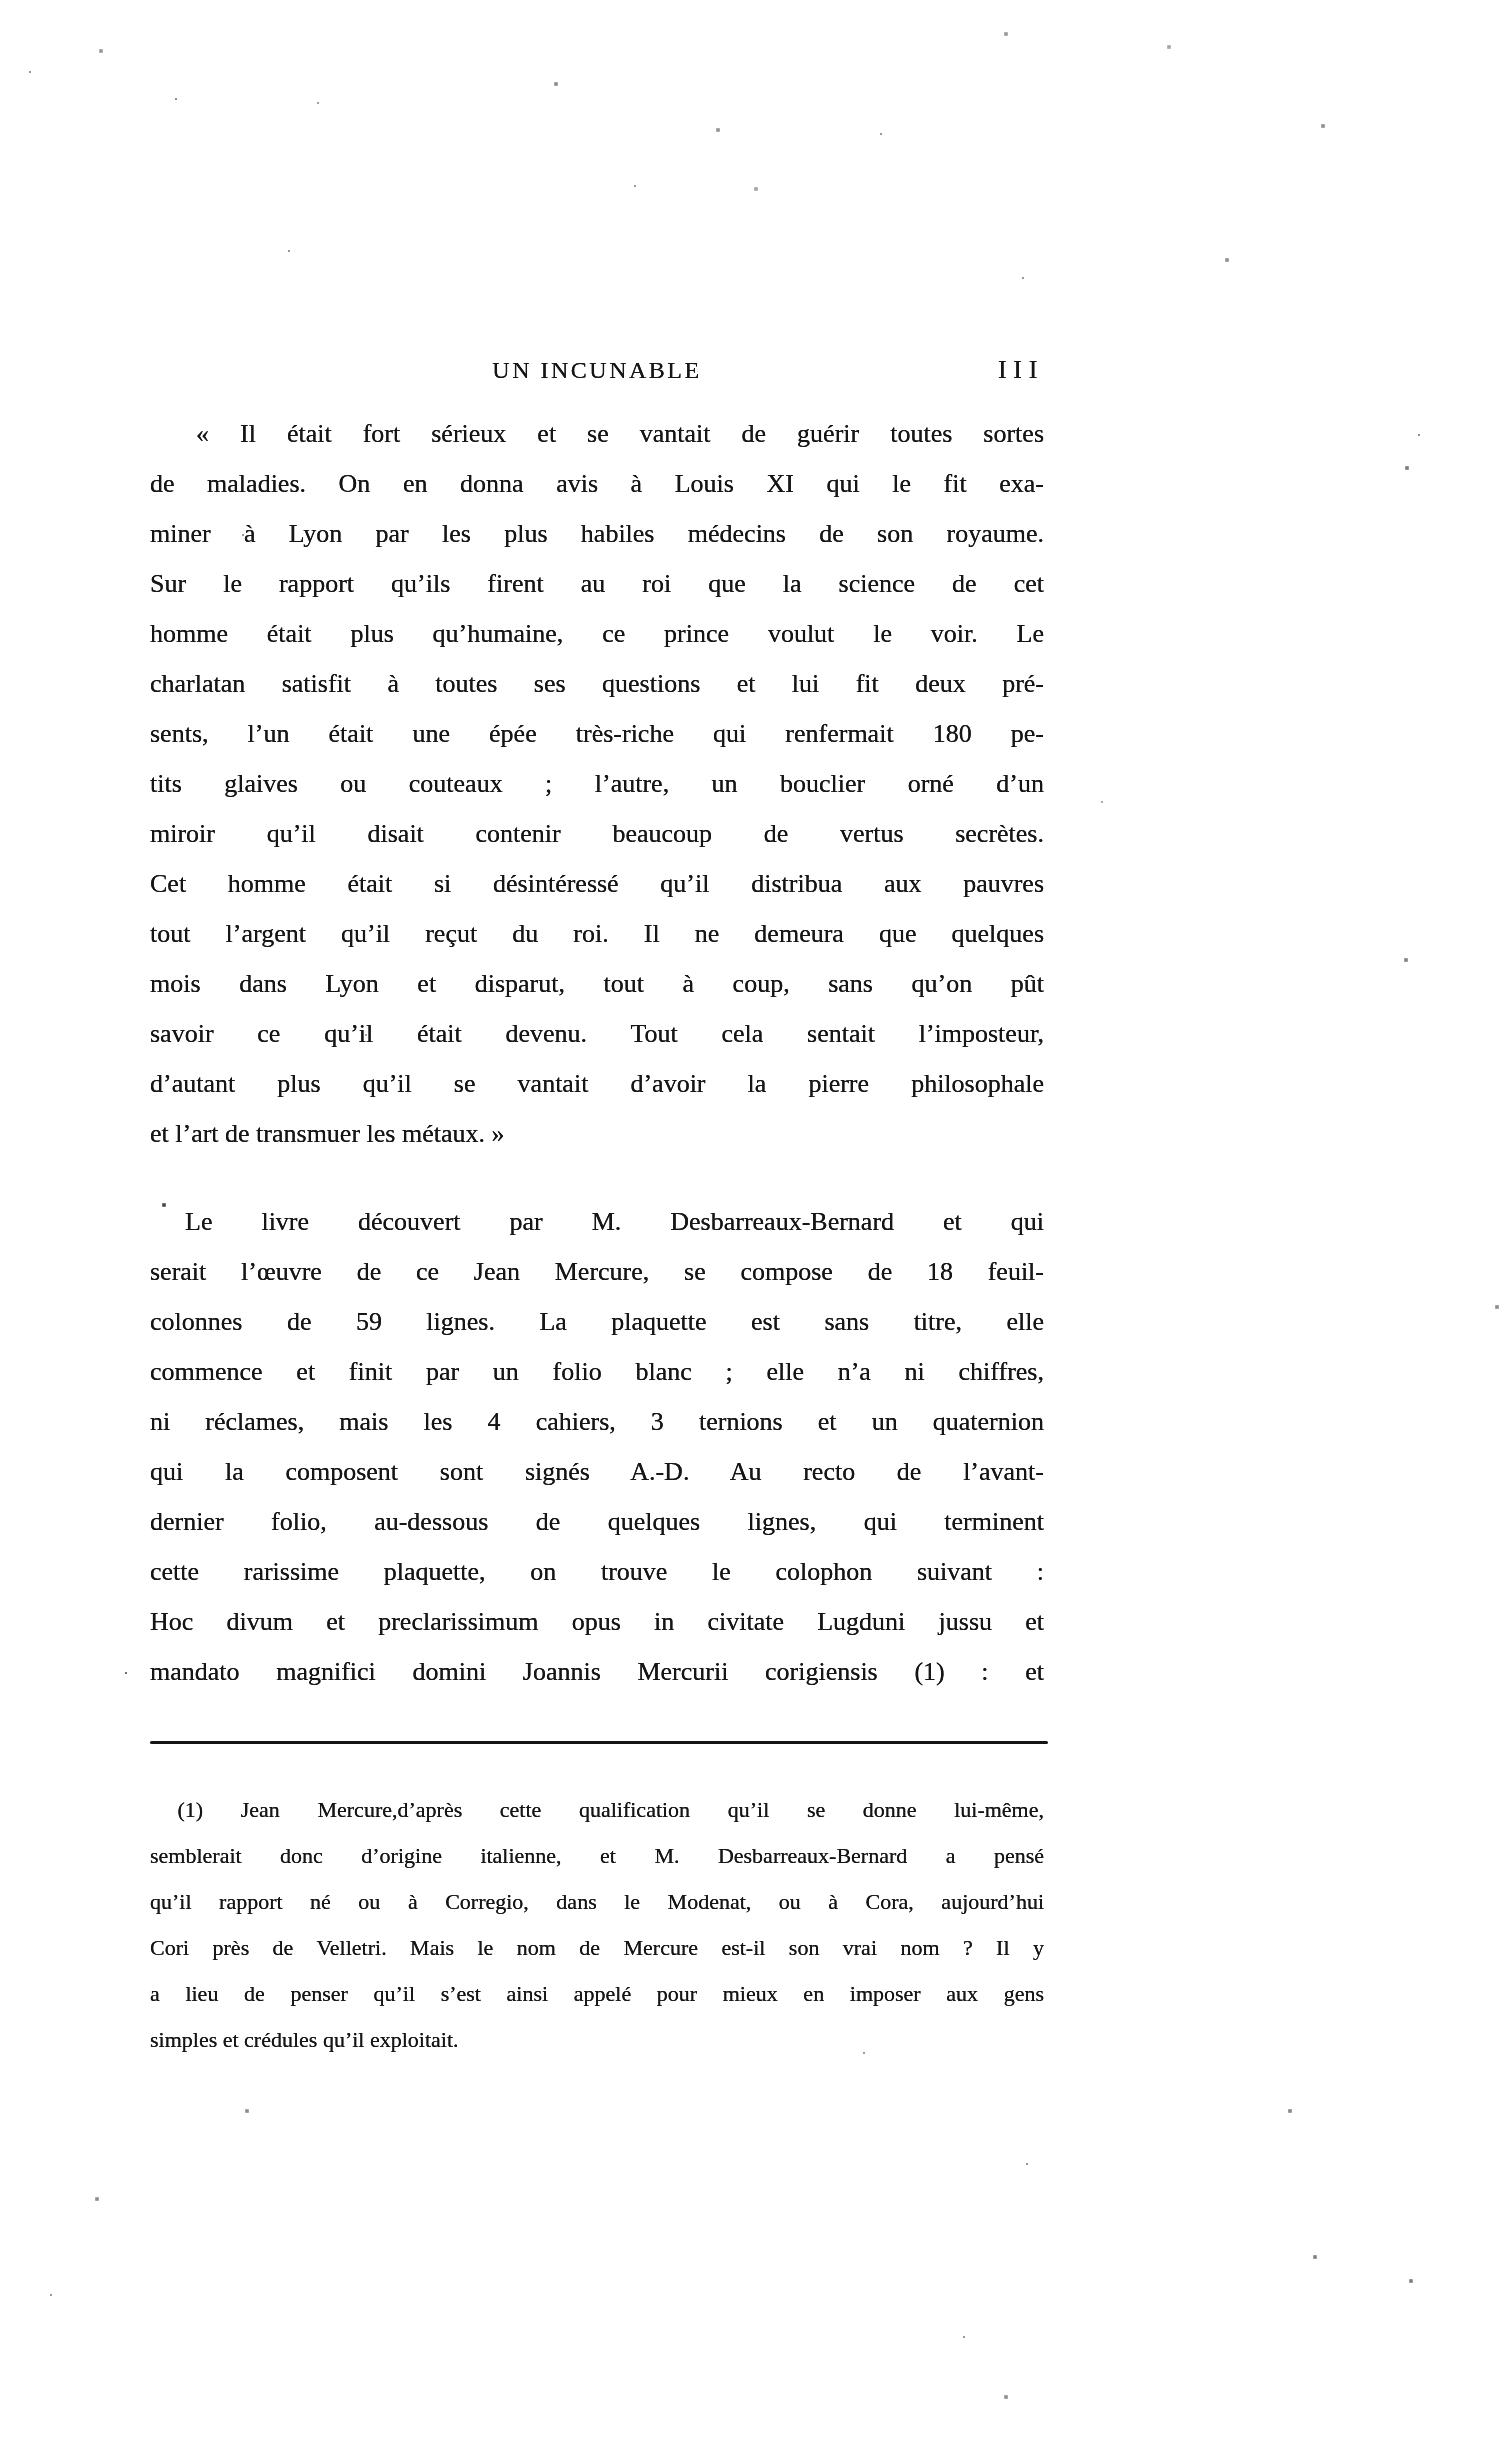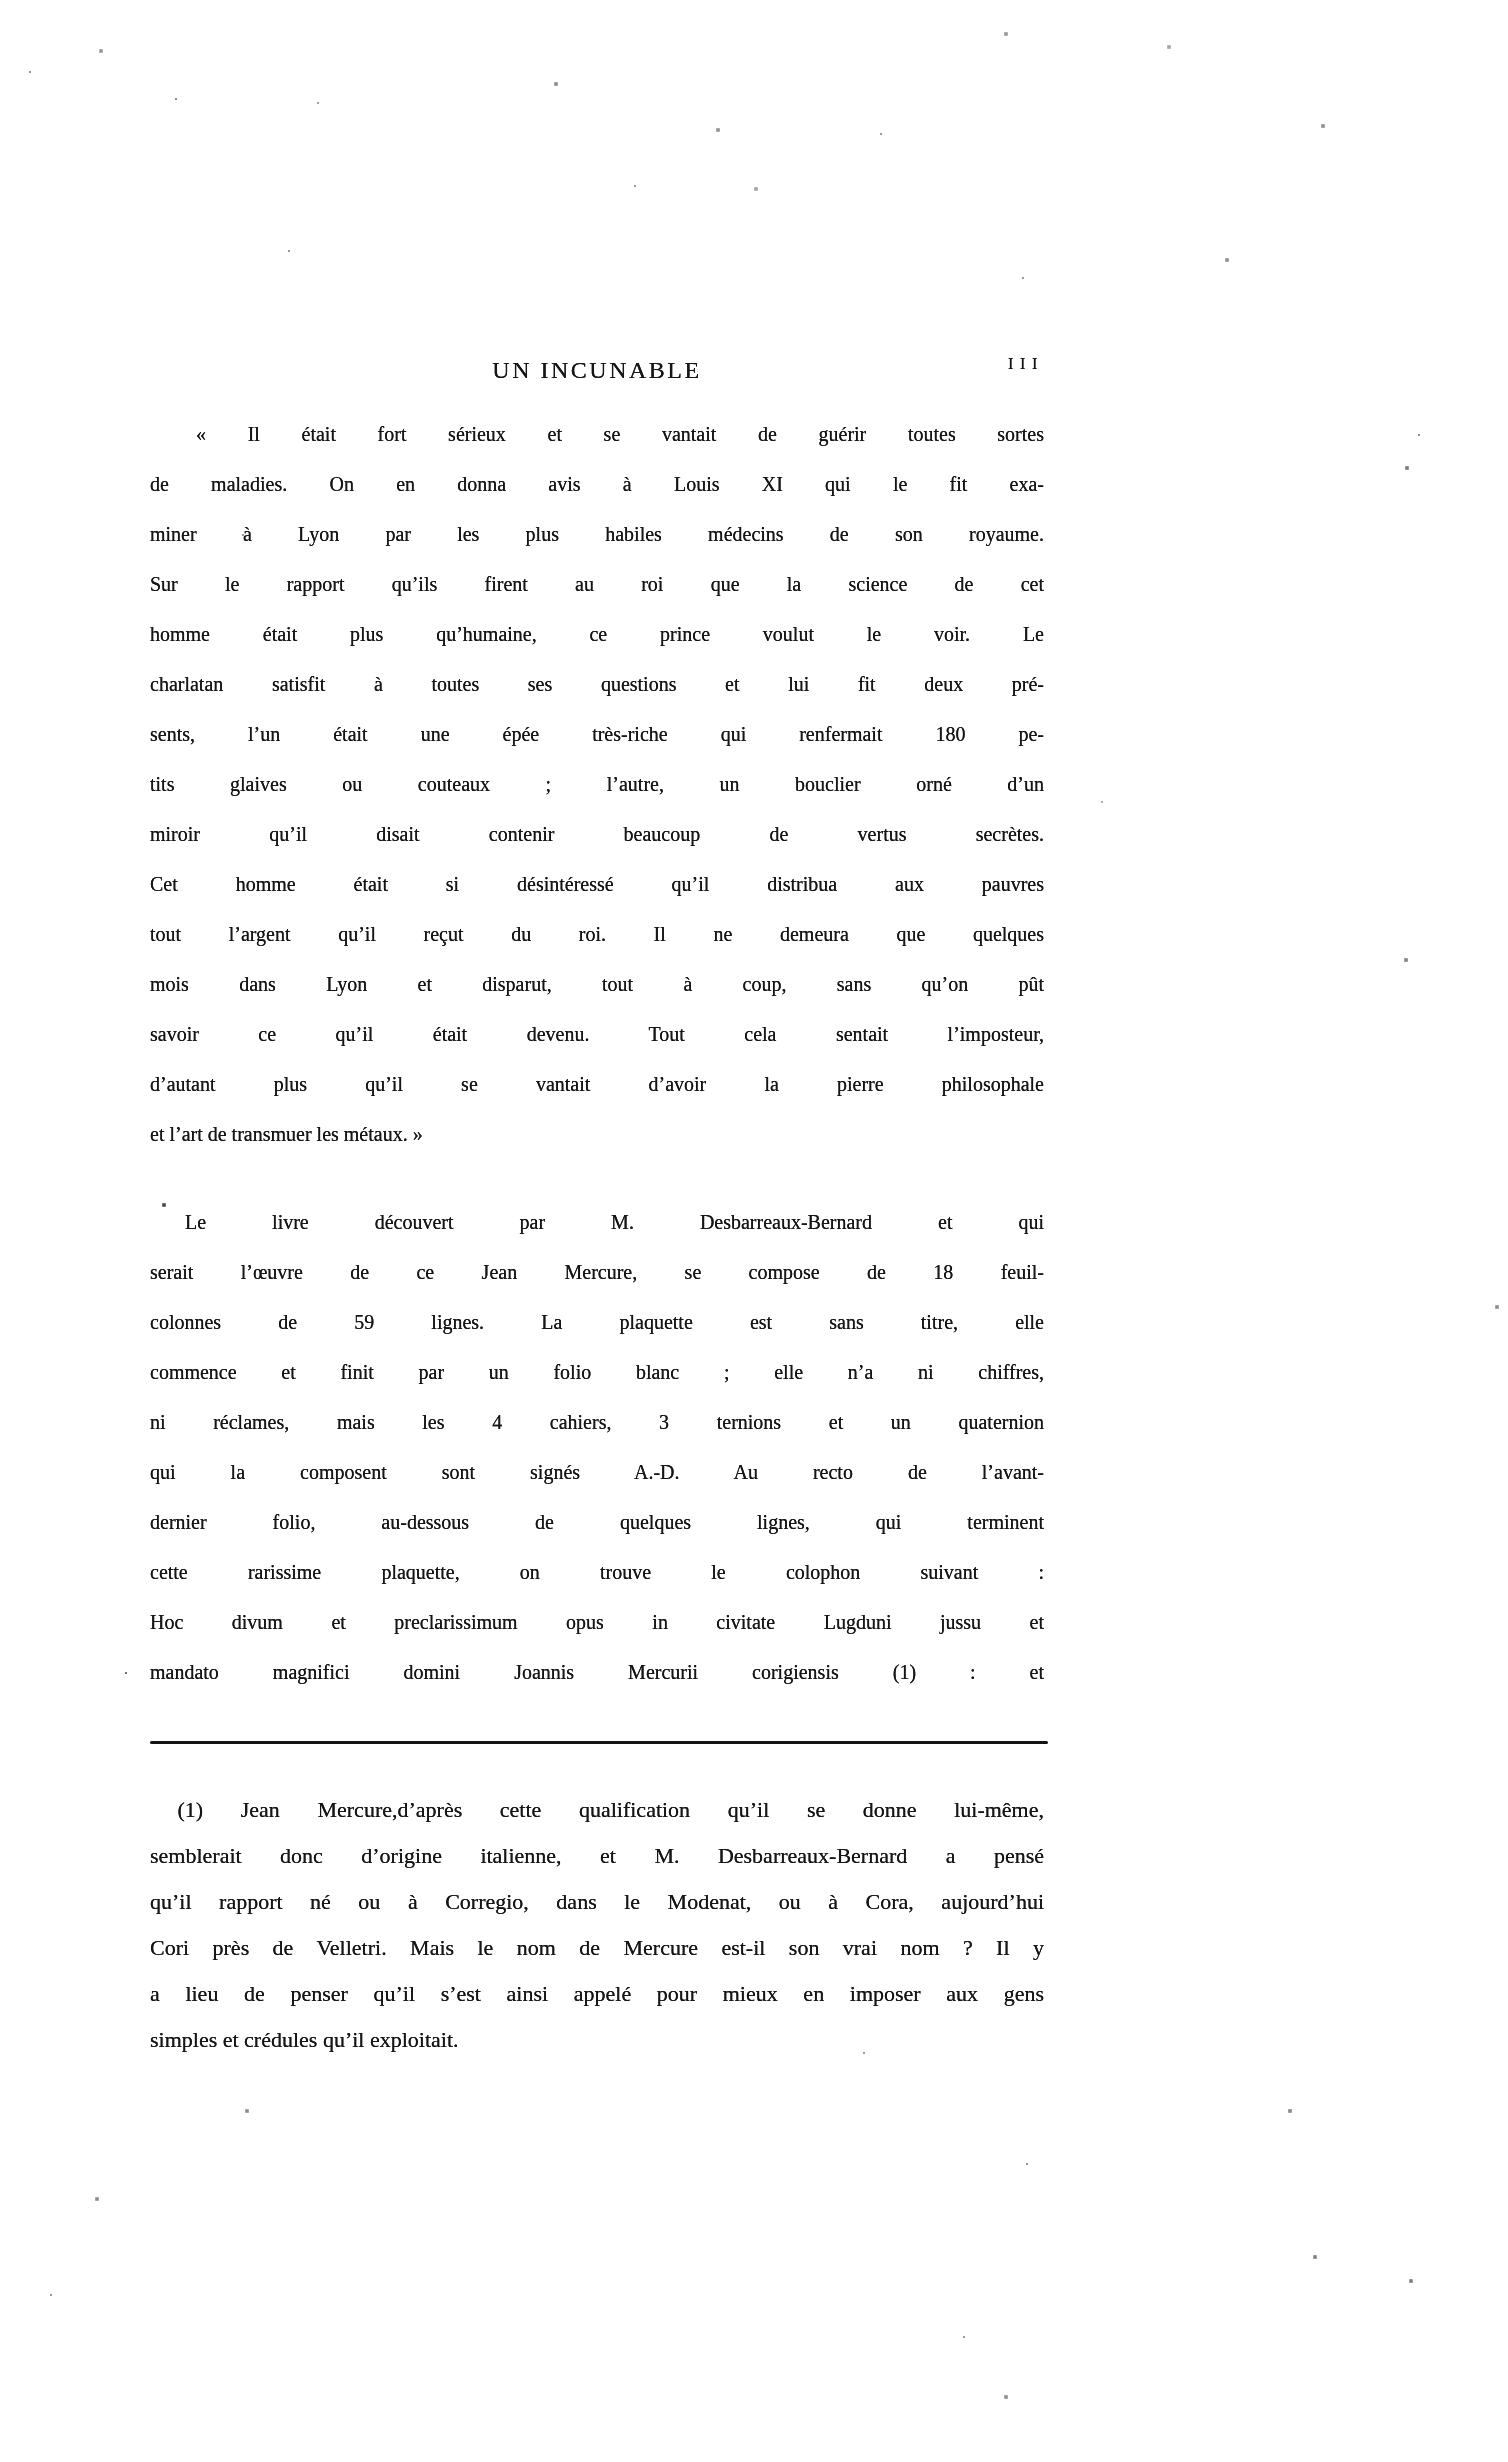--- a/index.html
+++ b/index.html
@@ -29,35 +29,35 @@
     text-align:center;
     font-size:24px;
     letter-spacing:2.5px;
     white-space:nowrap;
     text-shadow:0 0 0.4px currentColor;
   }
   #head-pagenum{
     position:absolute;
     right:0;
     top:-1.7px;
-    font-size:16px;
+    font-size:26px;
     letter-spacing:6.7px;
     text-shadow:0 0 0.5px currentColor;
   }
   
   #text-col{
     position:absolute;
     left:150px;
     top:409px;
     width:894px;
   }
   .para{margin:0;}
   .para + .para{margin-top:38px;}
   .tline{
-    font-size:20px;
+    font-size:26px;
     line-height:50px;
     height:50px;
     text-align:justify;
     text-align-last:justify;
     white-space:normal;
     text-shadow:0 0 0.4px currentColor;
   }
   .tline.left{
     text-align:left;
     text-align-last:left;

